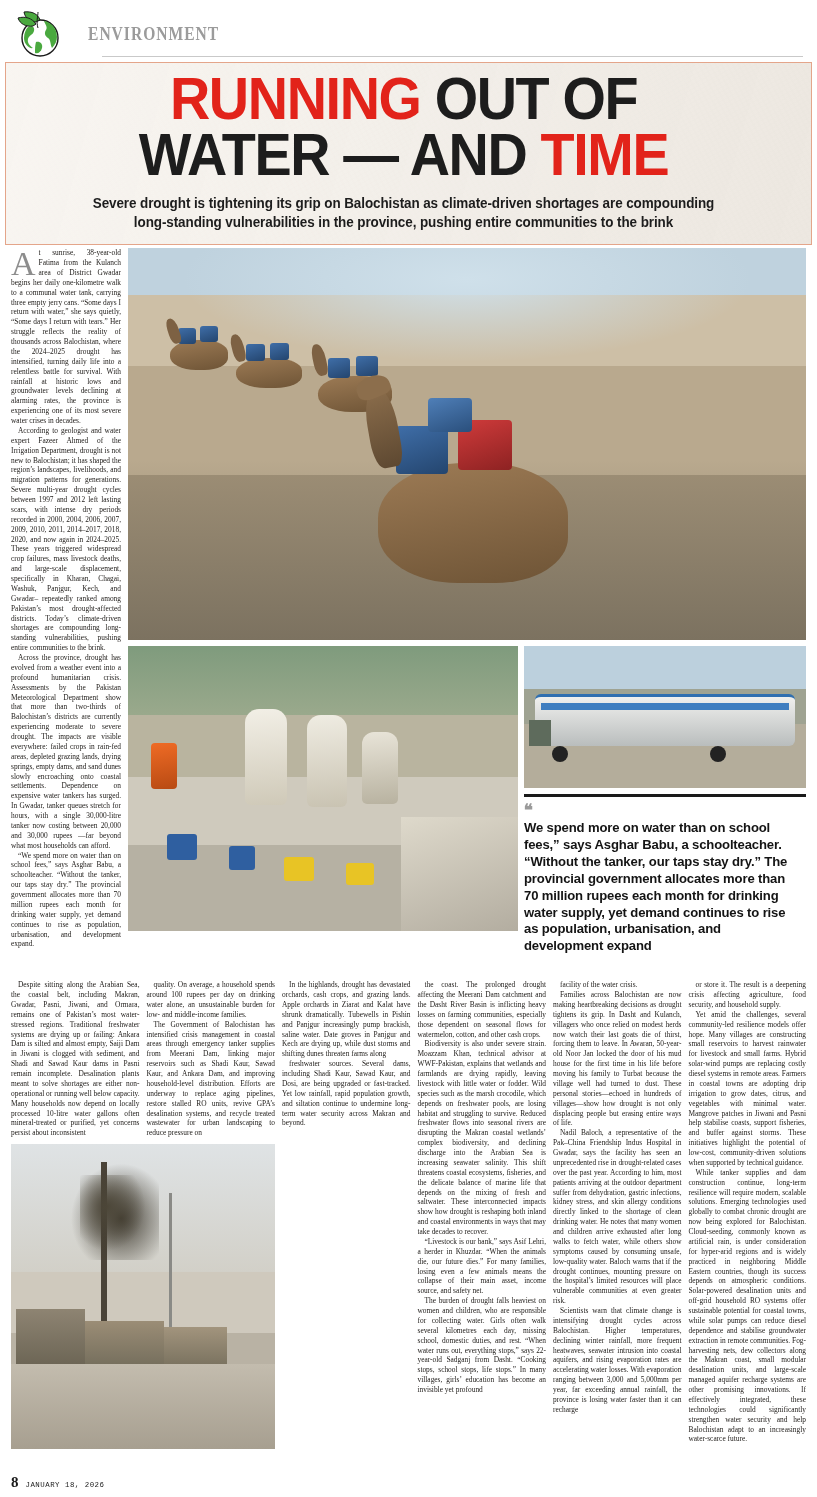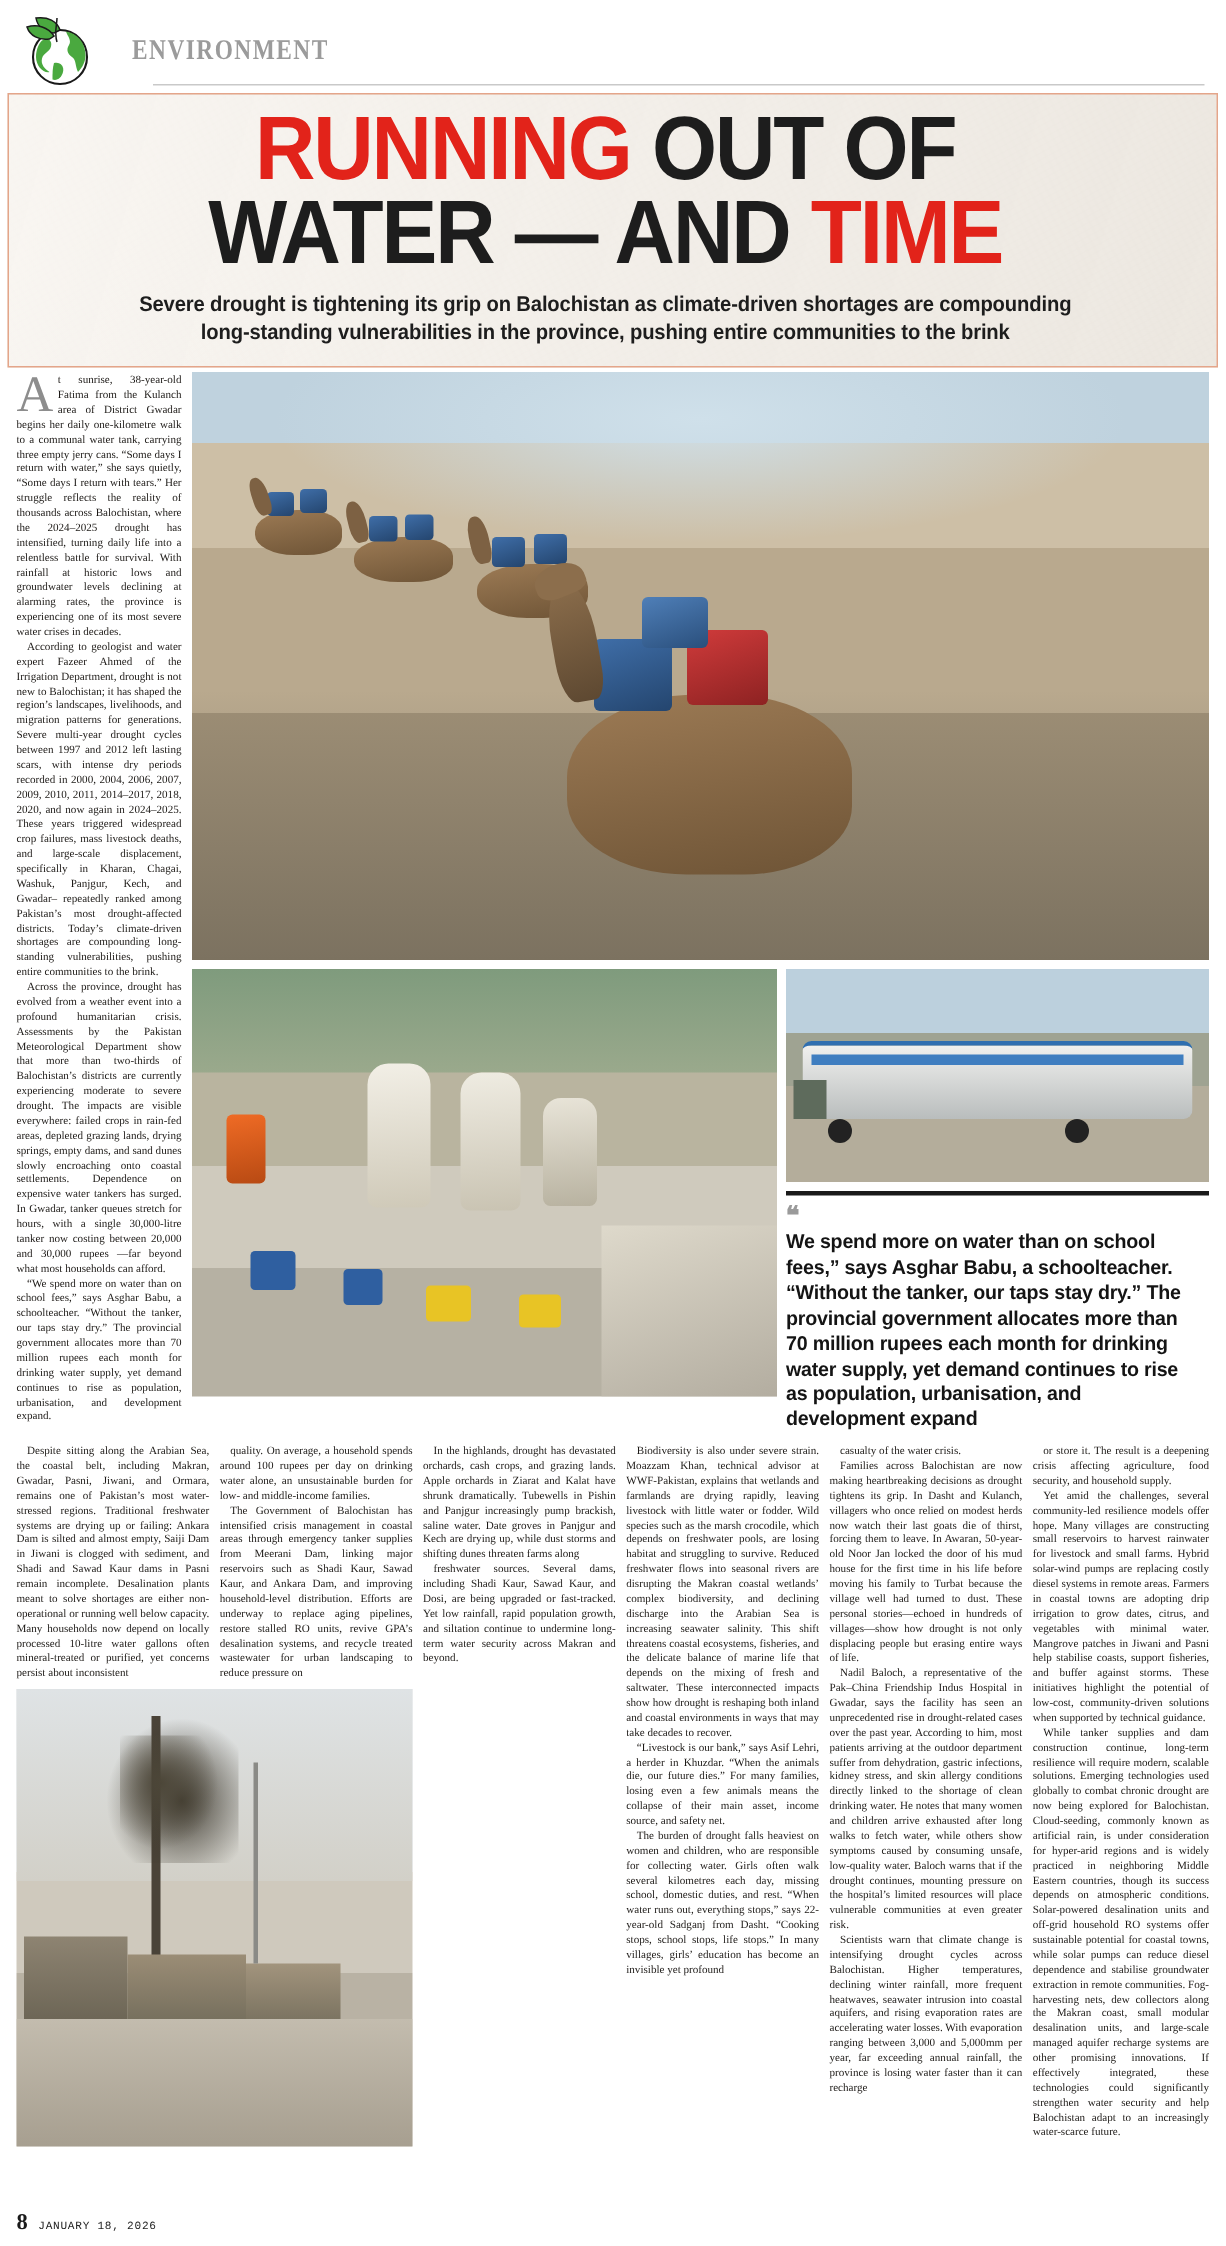--- a/index.html
+++ b/index.html
@@ -183,21 +183,21 @@
     font-size: 13.3px;
     line-height: 1.27;
     color: #141414;
     letter-spacing: -0.15px;
     transform: scaleX(0.985);
     transform-origin: left top;
   }
 
   
   .lower { display:flex; gap:7px; margin-top: 7px; }
-  .lcol { width: 128.5px; flex: 0 0 128.5px; display:flex; flex-direction: column; }
+  .lcol { width: 128.5px; flex: 0 0 128.5px; display:flex; flex-direction: column; margin-top: 18px; }
   .lcol.last { flex: 1 1 auto; width:auto; }
 
   
   .footer {
     position:absolute;
     left: 11px; right: 11px; bottom: 6px;
     display:flex; align-items: baseline; gap: 7px;
   }
   .pageno {
     font-family: "Liberation Serif", serif;
@@ -339,27 +339,28 @@
       <p class="ptext">quality. On average, a household spends around 100 rupees per day on drinking water alone, an unsustainable burden for low- and middle-income families.</p>
       <p class="ptext">The Government of Balochistan has intensified crisis management in coastal areas through emergency tanker supplies from Meerani Dam, linking major reservoirs such as Shadi Kaur, Sawad Kaur, and Ankara Dam, and improving household-level distribution. Efforts are underway to replace aging pipelines, restore stalled RO units, revive GPA’s desalination systems, and recycle treated wastewater for urban landscaping to reduce pressure on</p>
     </div>
 
     <div class="lcol">
       <p class="ptext">In the highlands, drought has devastated orchards, cash crops, and grazing lands. Apple orchards in Ziarat and Kalat have shrunk dramatically. Tubewells in Pishin and Panjgur increasingly pump brackish, saline water. Date groves in Panjgur and Kech are drying up, while dust storms and shifting dunes threaten farms along</p>
       <p class="ptext">freshwater sources. Several dams, including Shadi Kaur, Sawad Kaur, and Dosi, are being upgraded or fast-tracked. Yet low rainfall, rapid population growth, and siltation continue to undermine long-term water security across Makran and beyond.</p>
     </div>
 
     <div class="lcol">
+      <p class="ptext">the coast. The prolonged drought affecting the Meerani Dam catchment and the Dasht River Basin is inflicting heavy losses on farming communities, especially those dependent on seasonal flows for watermelon, cotton, and other cash crops.</p>
       <p class="ptext">Biodiversity is also under severe strain. Moazzam Khan, technical advisor at WWF-Pakistan, explains that wetlands and farmlands are drying rapidly, leaving livestock with little water or fodder. Wild species such as the marsh crocodile, which depends on freshwater pools, are losing habitat and struggling to survive. Reduced freshwater flows into seasonal rivers are disrupting the Makran coastal wetlands’ complex biodiversity, and declining discharge into the Arabian Sea is increasing seawater salinity. This shift threatens coastal ecosystems, fisheries, and the delicate balance of marine life that depends on the mixing of fresh and saltwater. These interconnected impacts show how drought is reshaping both inland and coastal environments in ways that may take decades to recover.</p>
       <p class="ptext">“Livestock is our bank,” says Asif Lehri, a herder in Khuzdar. “When the animals die, our future dies.” For many families, losing even a few animals means the collapse of their main asset, income source, and safety net.</p>
       <p class="ptext">The burden of drought falls heaviest on women and children, who are responsible for collecting water. Girls often walk several kilometres each day, missing school, domestic duties, and rest. “When water runs out, everything stops,” says 22-year-old Sadganj from Dasht. “Cooking stops, school stops, life stops.” In many villages, girls’ education has become an invisible yet profound</p>
     </div>
 
     <div class="lcol">
-      <p class="ptext">casualty of the water crisis.</p>
+      <p class="ptext">facility of the water crisis.</p>
       <p class="ptext">Families across Balochistan are now making heartbreaking decisions as drought tightens its grip. In Dasht and Kulanch, villagers who once relied on modest herds now watch their last goats die of thirst, forcing them to leave. In Awaran, 50-year-old Noor Jan locked the door of his mud house for the first time in his life before moving his family to Turbat because the village well had turned to dust. These personal stories—echoed in hundreds of villages—show how drought is not only displacing people but erasing entire ways of life.</p>
       <p class="ptext">Nadil Baloch, a representative of the Pak–China Friendship Indus Hospital in Gwadar, says the facility has seen an unprecedented rise in drought-related cases over the past year. According to him, most patients arriving at the outdoor department suffer from dehydration, gastric infections, kidney stress, and skin allergy conditions directly linked to the shortage of clean drinking water. He notes that many women and children arrive exhausted after long walks to fetch water, while others show symptoms caused by consuming unsafe, low-quality water. Baloch warns that if the drought continues, mounting pressure on the hospital’s limited resources will place vulnerable communities at even greater risk.</p>
       <p class="ptext">Scientists warn that climate change is intensifying drought cycles across Balochistan. Higher temperatures, declining winter rainfall, more frequent heatwaves, seawater intrusion into coastal aquifers, and rising evaporation rates are accelerating water losses. With evaporation ranging between 3,000 and 5,000mm per year, far exceeding annual rainfall, the province is losing water faster than it can recharge</p>
     </div>
 
     <div class="lcol last">
       <p class="ptext">or store it. The result is a deepening crisis affecting agriculture, food security, and household supply.</p>
       <p class="ptext">Yet amid the challenges, several community-led resilience models offer hope. Many villages are constructing small reservoirs to harvest rainwater for livestock and small farms. Hybrid solar-wind pumps are replacing costly diesel systems in remote areas. Farmers in coastal towns are adopting drip irrigation to grow dates, citrus, and vegetables with minimal water. Mangrove patches in Jiwani and Pasni help stabilise coasts, support fisheries, and buffer against storms. These initiatives highlight the potential of low-cost, community-driven solutions when supported by technical guidance.</p>
       <p class="ptext">While tanker supplies and dam construction continue, long-term resilience will require modern, scalable solutions. Emerging technologies used globally to combat chronic drought are now being explored for Balochistan. Cloud-seeding, commonly known as artificial rain, is under consideration for hyper-arid regions and is widely practiced in neighboring Middle Eastern countries, though its success depends on atmospheric conditions. Solar-powered desalination units and off-grid household RO systems offer sustainable potential for coastal towns, while solar pumps can reduce diesel dependence and stabilise groundwater extraction in remote communities. Fog-harvesting nets, dew collectors along the Makran coast, small modular desalination units, and large-scale managed aquifer recharge systems are other promising innovations. If effectively integrated, these technologies could significantly strengthen water security and help Balochistan adapt to an increasingly water-scarce future.</p>
     </div>

